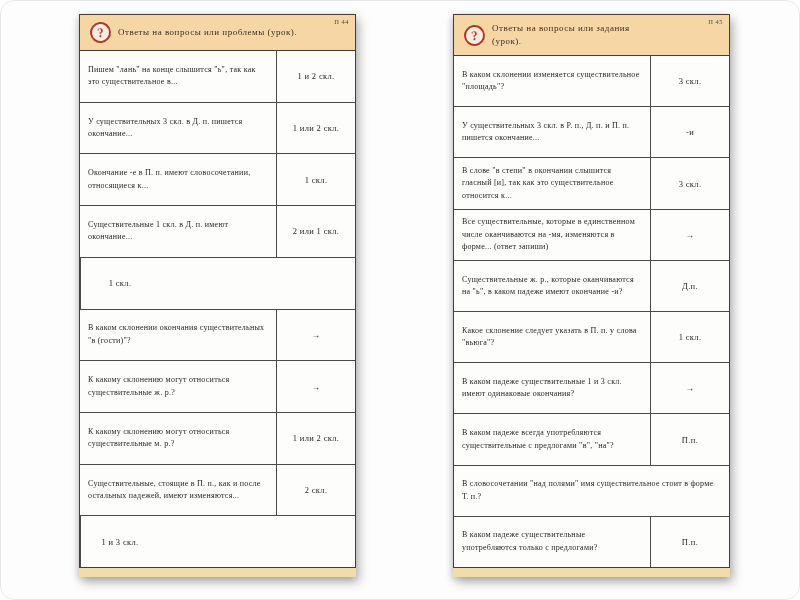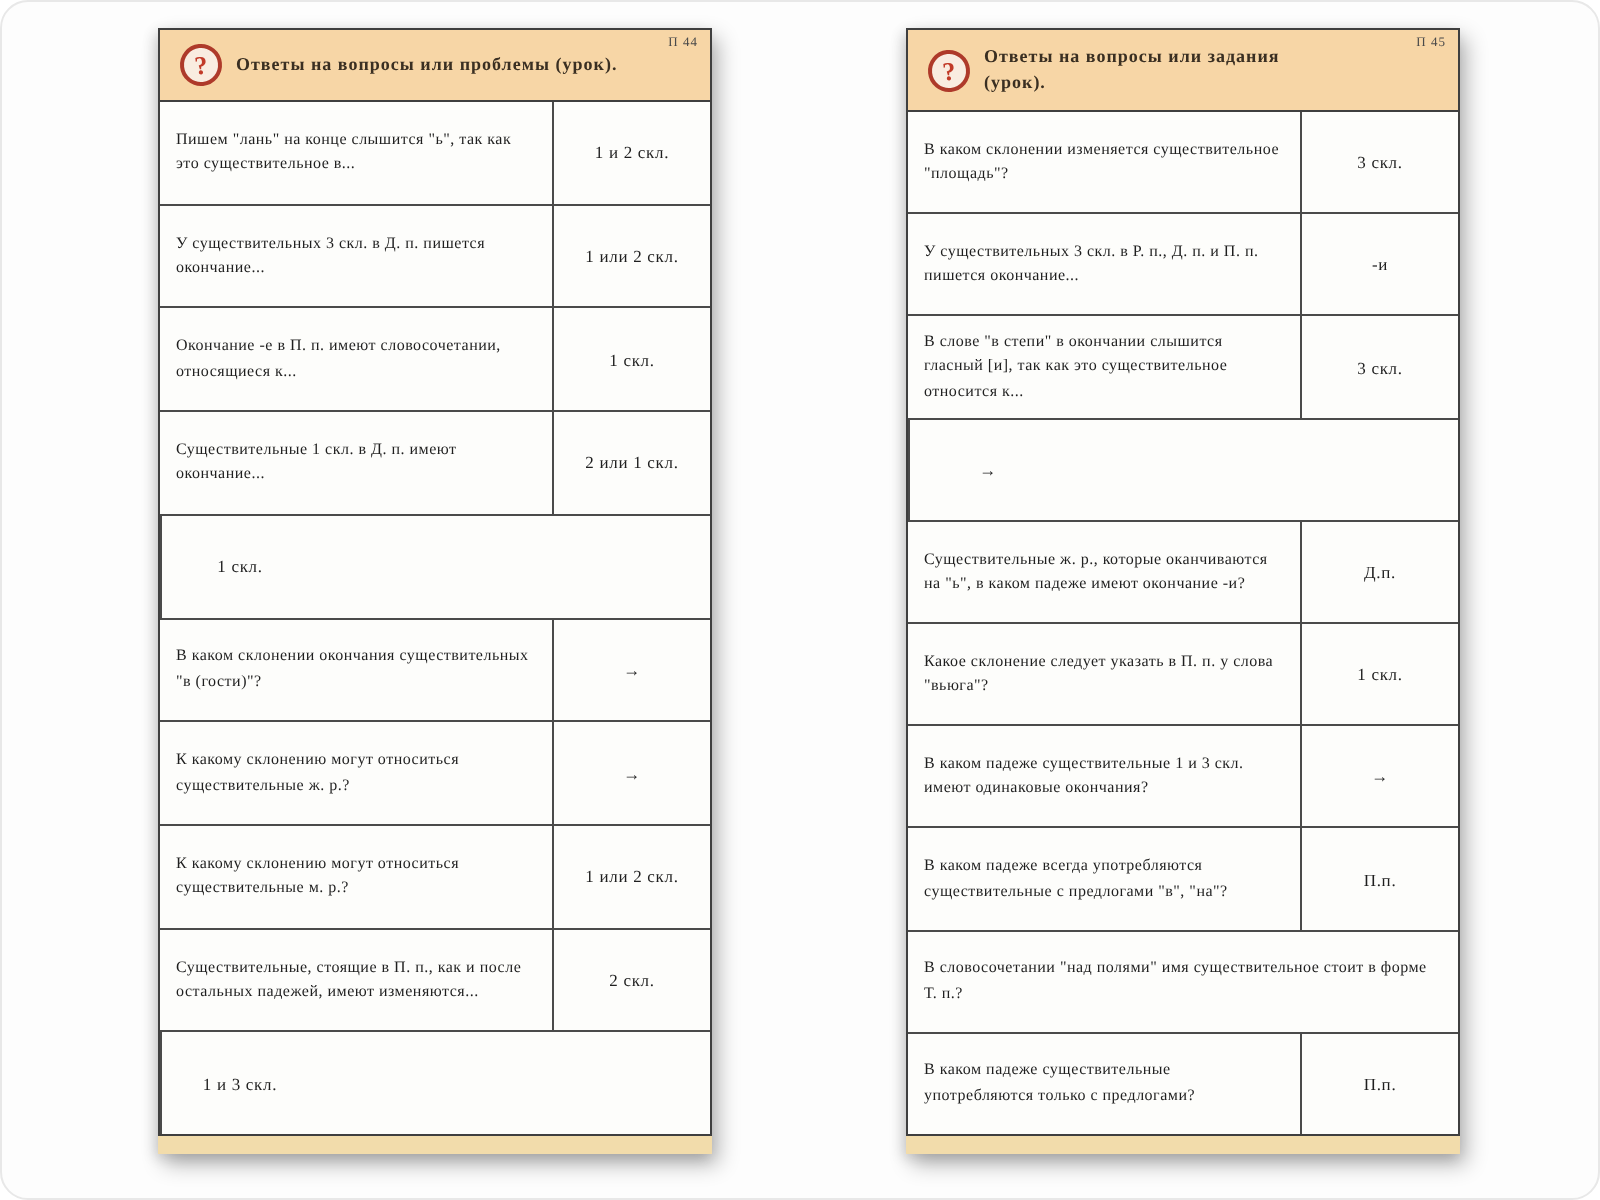--- a/index.html
+++ b/index.html
@@ -28,21 +28,21 @@
     padding:7px 26px 7px 10px;flex:none;
   }
   .qmark-icon{
     width:17px;height:17px;border-radius:50%;flex:none;
     border:2px solid #ae3a2a;background:#f9ece0;color:#c13a28;
     font-weight:bold;font-size:13px;line-height:1;
     display:flex;align-items:center;justify-content:center;
     transform:rotate(-6deg);
   }
   .card-title{
-    font-size:9px;font-weight:bold;color:#3a2f22;
+    font-size:9px;font-weight:normal;color:#3a2f22;
     letter-spacing:0.5px;white-space:pre-line;line-height:1.45;
     filter:blur(0.35px);
   }
   .corner-label{
     position:absolute;top:3px;right:6px;
     font-size:6.5px;color:#4a4a4a;letter-spacing:0.5px;
     filter:blur(0.3px);
   }
   .rows{flex:1;display:flex;flex-direction:column;min-height:0;}
   .t-row{flex:1;display:flex;min-height:0;}
@@ -129,20 +129,21 @@
           </div>
           <div class="t-row">
             <div class="q-cell">У существительных 3 скл. в Р. п., Д. п. и П. п. пишется окончание...</div>
             <div class="a-cell">-и</div>
           </div>
           <div class="t-row">
             <div class="q-cell">В слове "в степи" в окончании слышится гласный [и], так как это существительное относится к...</div>
             <div class="a-cell">3 скл.</div>
           </div>
           <div class="t-row">
+            <div class="q-cell">Все существительные, которые в единственном числе оканчиваются на -мя, изменяются в форме... (ответ запиши)</div>
             <div class="a-cell">→</div>
           </div>
           <div class="t-row">
             <div class="q-cell">Существительные ж. р., которые оканчиваются на "ь", в каком падеже имеют окончание -и?</div>
             <div class="a-cell">Д.п.</div>
           </div>
           <div class="t-row">
             <div class="q-cell">Какое склонение следует указать в П. п. у слова "вьюга"?</div>
             <div class="a-cell">1 скл.</div>
           </div>

